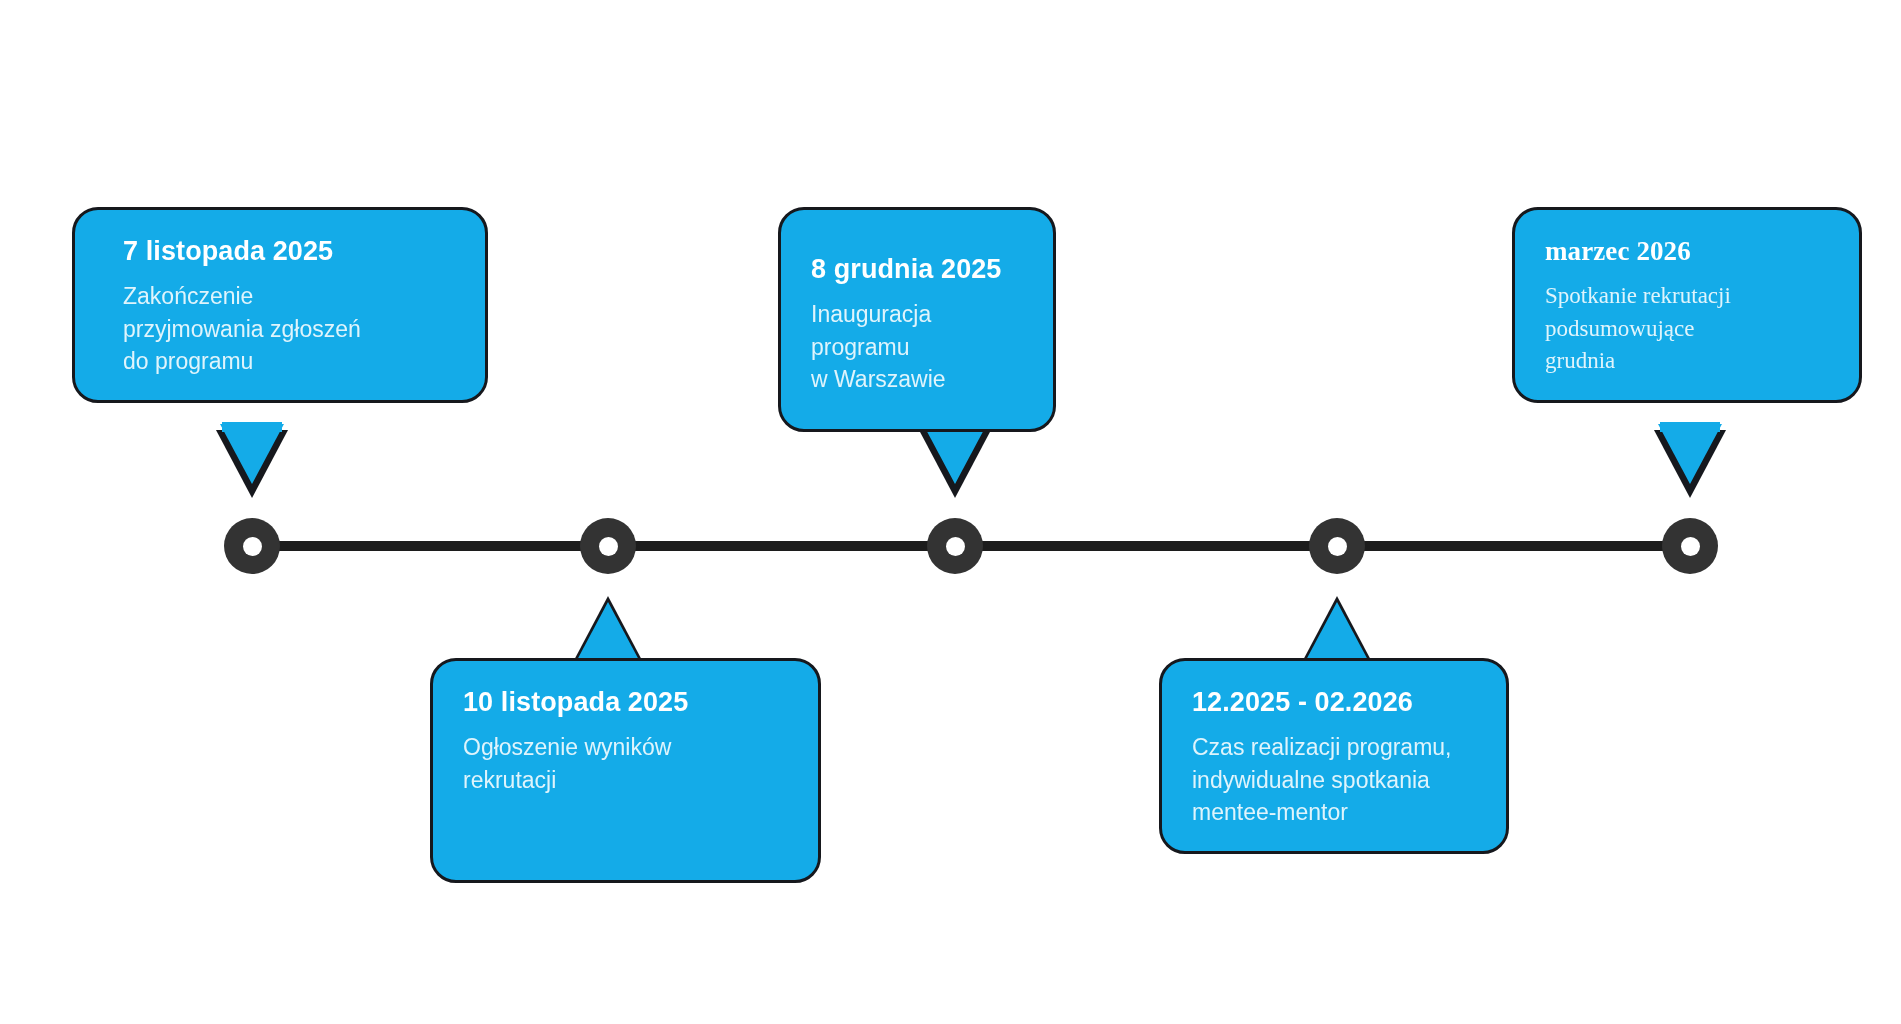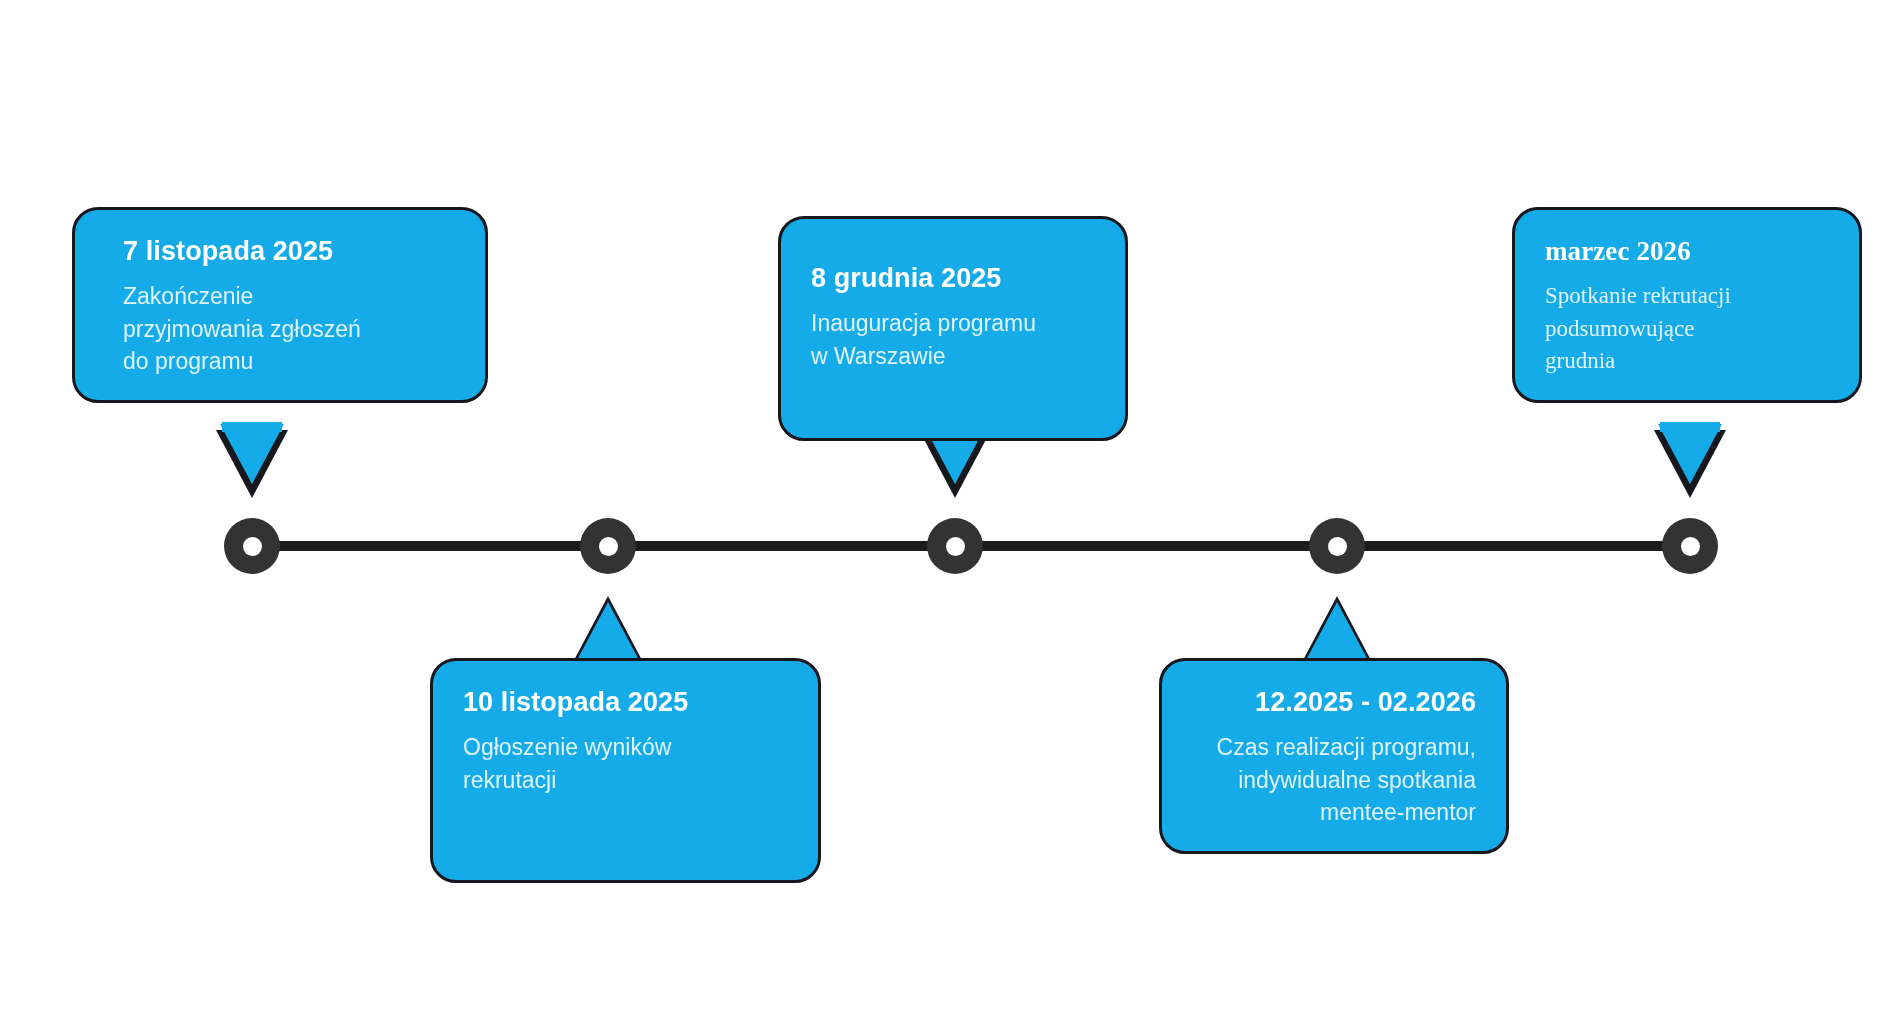--- a/index.html
+++ b/index.html
@@ -143,34 +143,34 @@
       <div>Ogłoszenie wyników</div>
       <div>rekrutacji</div>
     </div>
   </div>
 
   <div class="tail tail-down" style="left:919px;top:430px;">
     <div class="tri-outline"></div>
     <div class="tri-fill"></div>
     <div class="seam" style="left:6px;top:-8px;width:60px;height:10px;"></div>
   </div>
-  <div class="card" style="left:778px;top:207px;width:350px;height:225px;margin-top:9px;">
+  <div class="card" style="left:778px;top:207px;width:278px;height:225px;">
     <div class="card-title" style="margin-top:18px;">8 grudnia 2025</div>
     <div class="card-desc">
       <div>Inauguracja programu</div>
       <div>w Warszawie</div>
     </div>
   </div>
 
   <div class="tail tail-up" style="left:1301px;top:596px;">
     <div class="tri-outline"></div>
     <div class="tri-fill"></div>
     <div class="seam" style="left:6px;top:64px;width:60px;height:12px;"></div>
   </div>
-  <div class="card" style="left:1159px;top:658px;width:350px;text-align:right;">
+  <div class="card" style="left:1159px;top:658px;width:350px;">
     <div class="card-title">12.2025 - 02.2026</div>
     <div class="card-desc">
       <div>Czas realizacji programu,</div>
       <div>indywidualne spotkania</div>
       <div>mentee-mentor</div>
     </div>
   </div>
 
   <div class="tail tail-down" style="left:1654px;top:430px;">
     <div class="tri-outline"></div>

